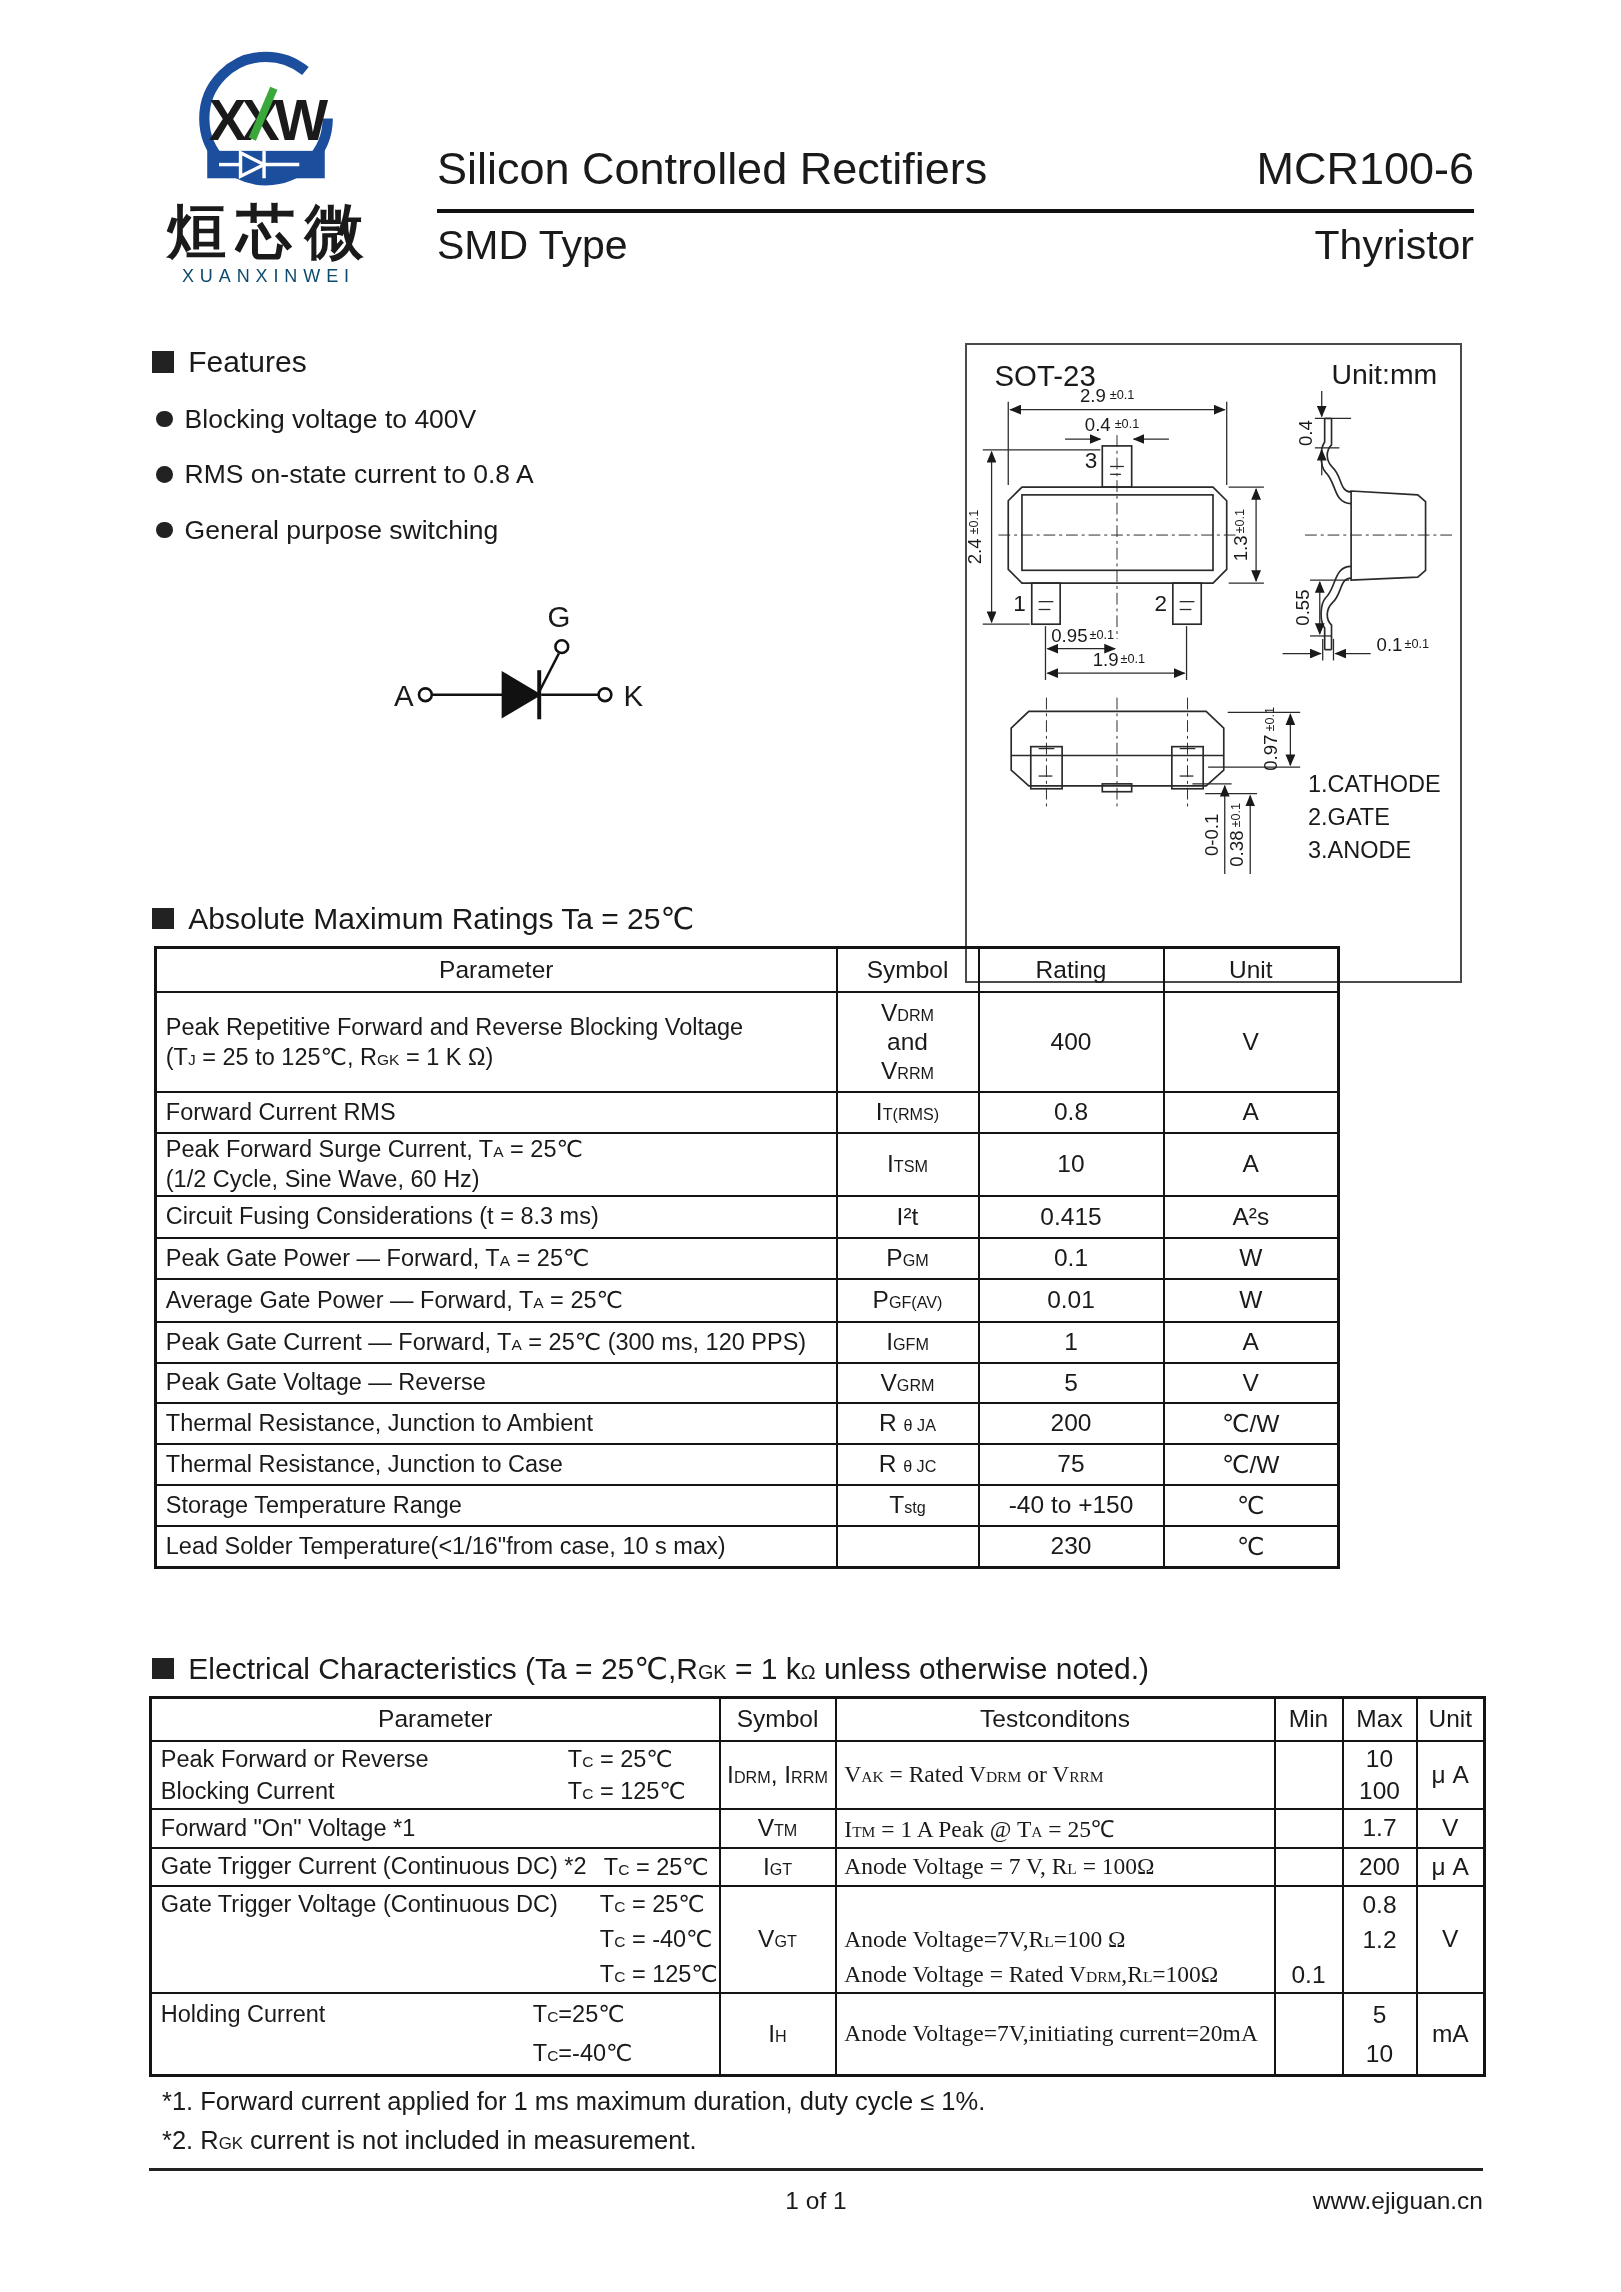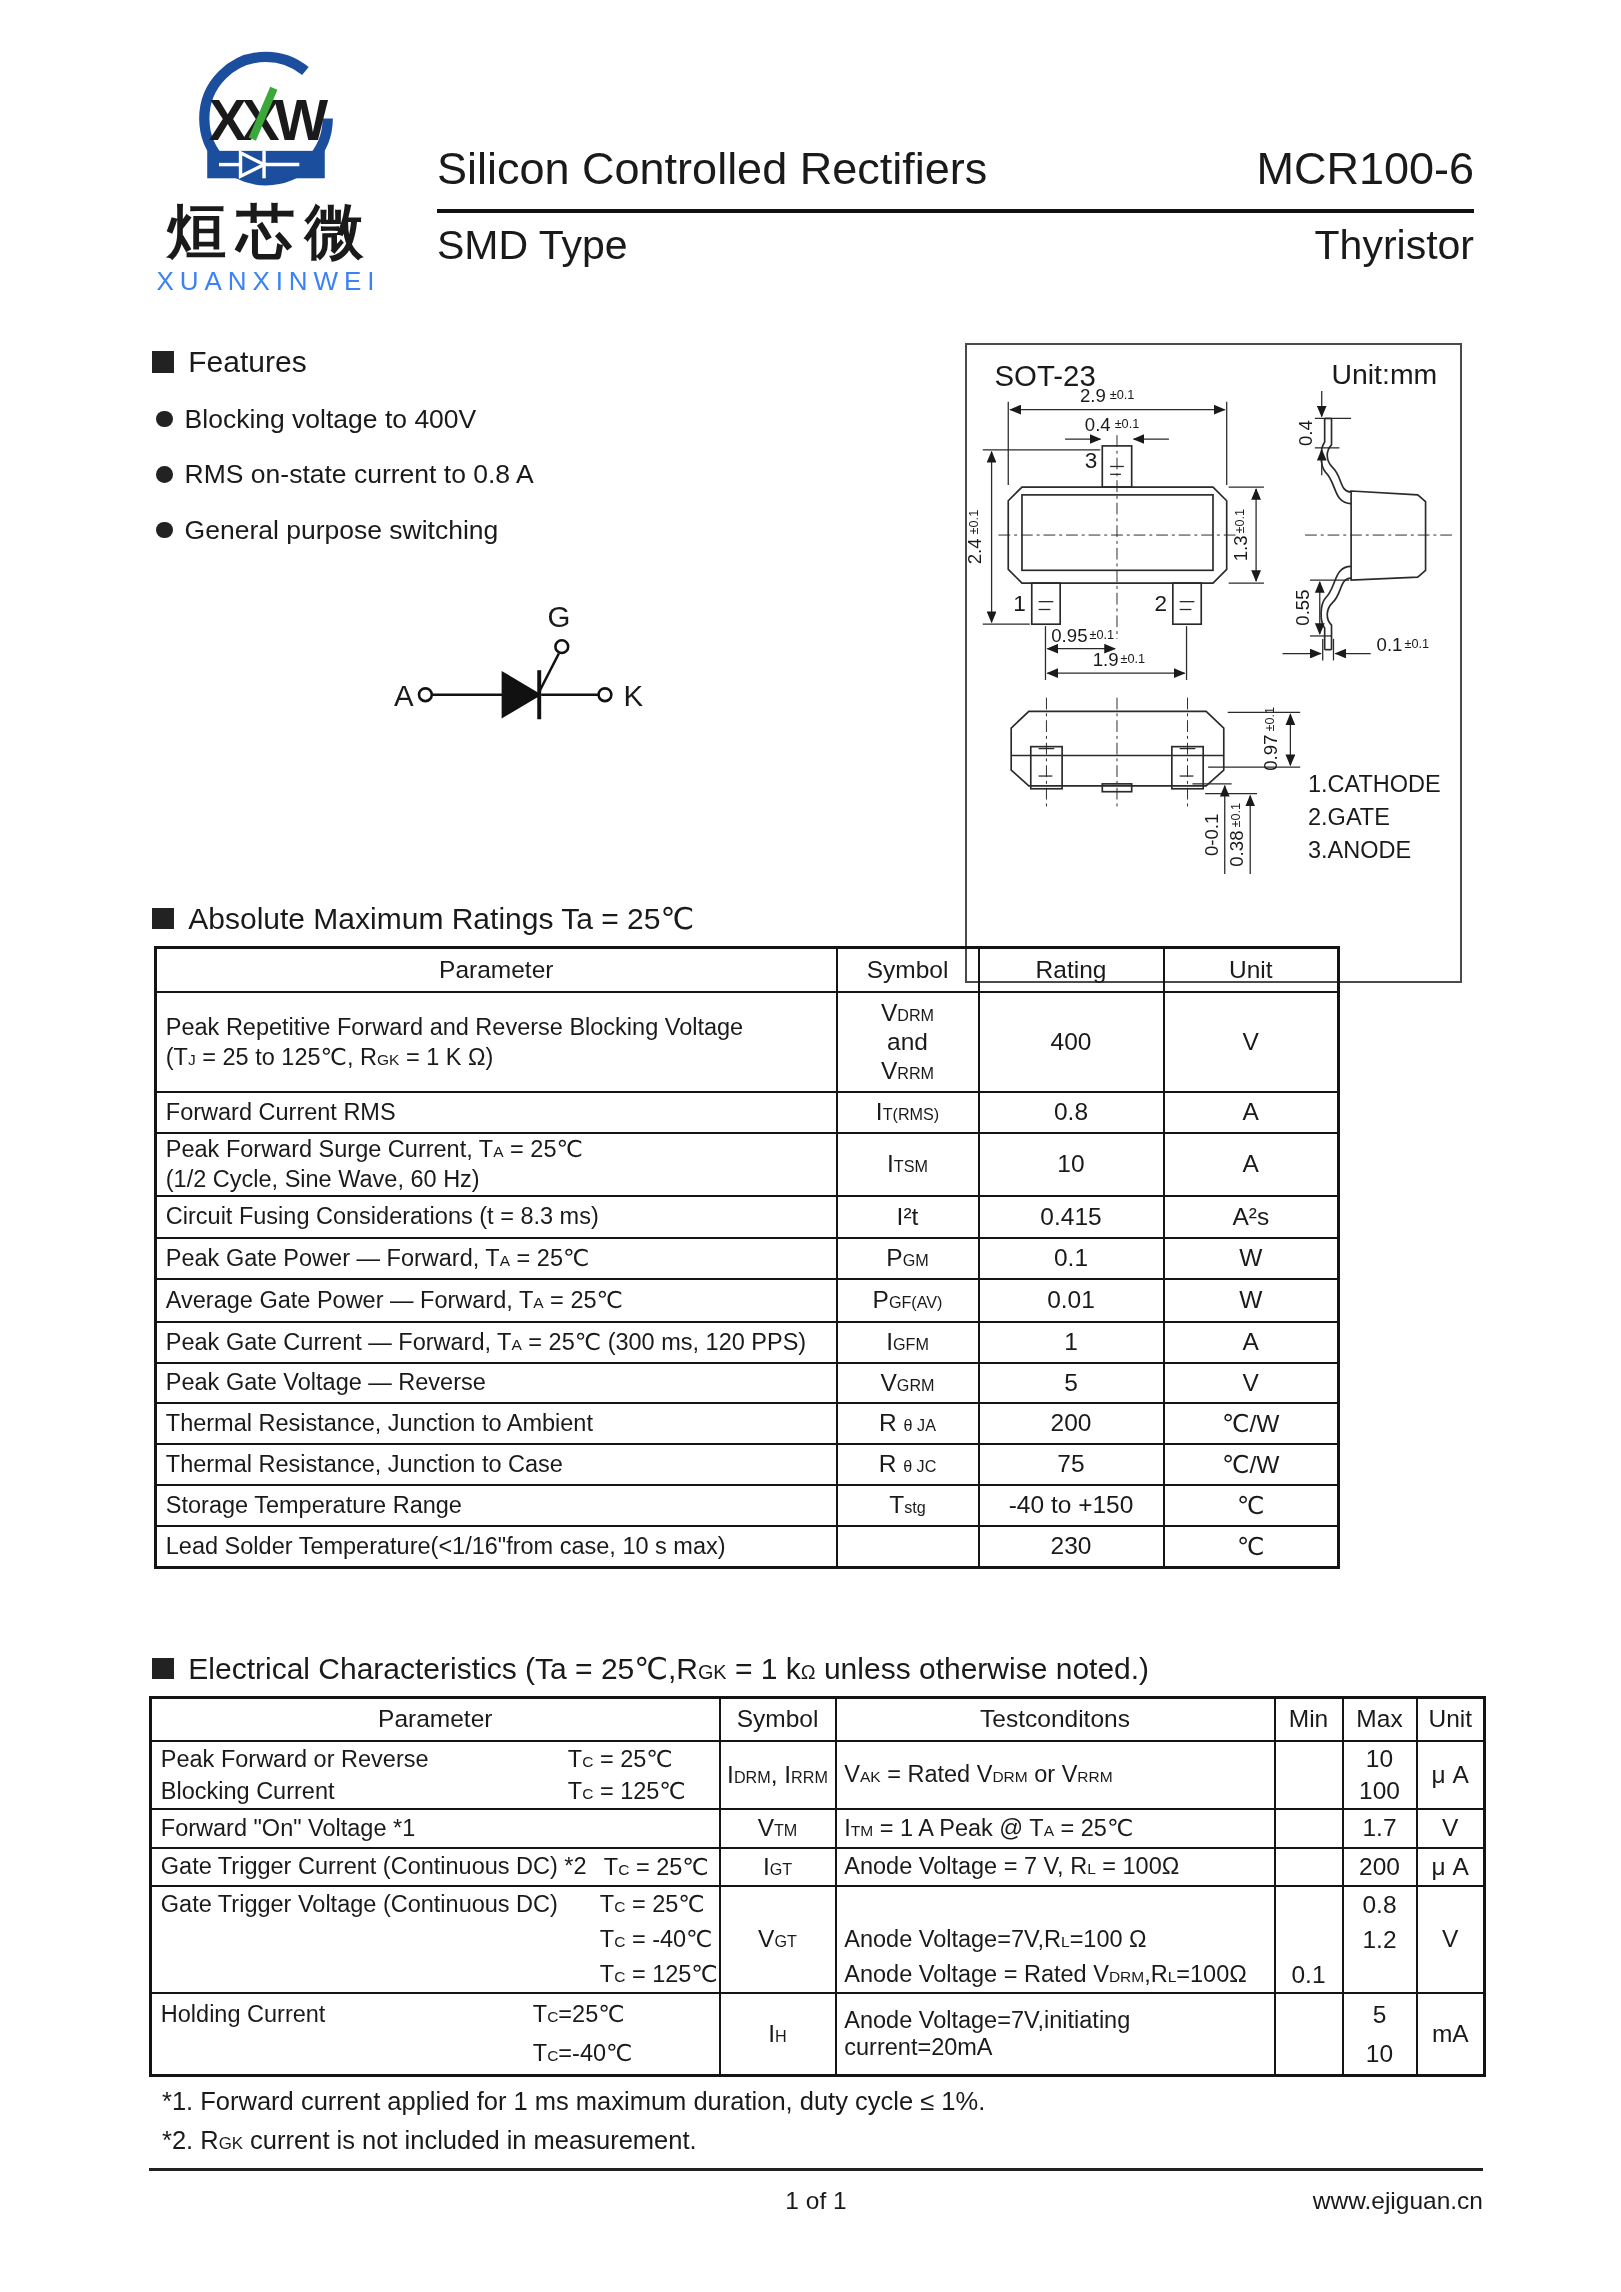--- a/index.html
+++ b/index.html
@@ -2,21 +2,21 @@
 <html><head>
 <meta charset="utf-8">
 <style>
   html,body{margin:0;padding:0;background:#e8e8e8;}
   #page{position:relative;width:1621px;height:2293px;background:#ffffff;color:#1a1a1a;
         font-family:"Liberation Sans","DejaVu Sans",sans-serif;overflow:hidden;}
   .abs{position:absolute;}
   
   .logo{left:150px;top:49px;width:231px;text-align:center;}
   .logo .cn{font-size:59px;font-weight:bold;letter-spacing:9.8px;line-height:1.05;white-space:nowrap;margin-top:5.9px;margin-left:9.8px;}
-  .logo .en{font-size:26px;letter-spacing:5.9px;margin-top:2px;white-space:nowrap;margin-left:5.9px;color:#3b82f6;}
+  .logo .en{font-size:18px;letter-spacing:5.9px;margin-top:2px;white-space:nowrap;margin-left:5.9px;color:#0c4a6e;}
   
   .titleblock{left:437px;top:143px;width:1037px;}
   .trow{display:flex;justify-content:space-between;align-items:baseline;}
   .t1{font-size:45px;}
   .underline{height:3.9px;background:#111;margin-top:13.7px;}
   .t2{font-size:41px;margin-top:9.8px;text-align:center;}
   
   .features{left:152px;top:345px;}
   .fhead{display:flex;align-items:center;gap:14.7px;font-size:30px;}
   .sq{width:21.6px;height:21.6px;background:#222;}
@@ -45,21 +45,21 @@
   .amr-table{border:3.9px solid #141414;}
   .ec-table{border:3.9px solid #141414;}
   td.p{text-align:left;padding-left:8.8px;font-size:23.5px;}
   .ln{line-height:30px;height:30px;white-space:nowrap;}
   .pl{position:relative;white-space:nowrap;}
   .temp{position:absolute;top:0;}
   .l33{height:32px;line-height:32px;}
   .l30{height:29px;line-height:29px;}
   .l36{height:35px;line-height:35px;}
   .l40{height:39px;line-height:39px;}
-  td.tst{text-align:left;padding-left:7.8px;font-size:23.5px;}
+  td.tst{text-align:left;padding-left:7.8px;font-size:23.5px;font-family:Liberation Serif, serif;}
   
   .notes{left:162px;top:2082px;font-size:25.5px;line-height:39px;}
   .footline{left:149px;top:2168px;width:1334px;height:2.9px;background:#222;}
   .footpage{left:149px;top:2187px;width:1334px;text-align:center;font-size:24.5px;}
   .footurl{left:1078px;top:2187px;width:405px;text-align:right;font-size:24.5px;}
 </style>
 </head>
 <body>
 
 <div id="page">

